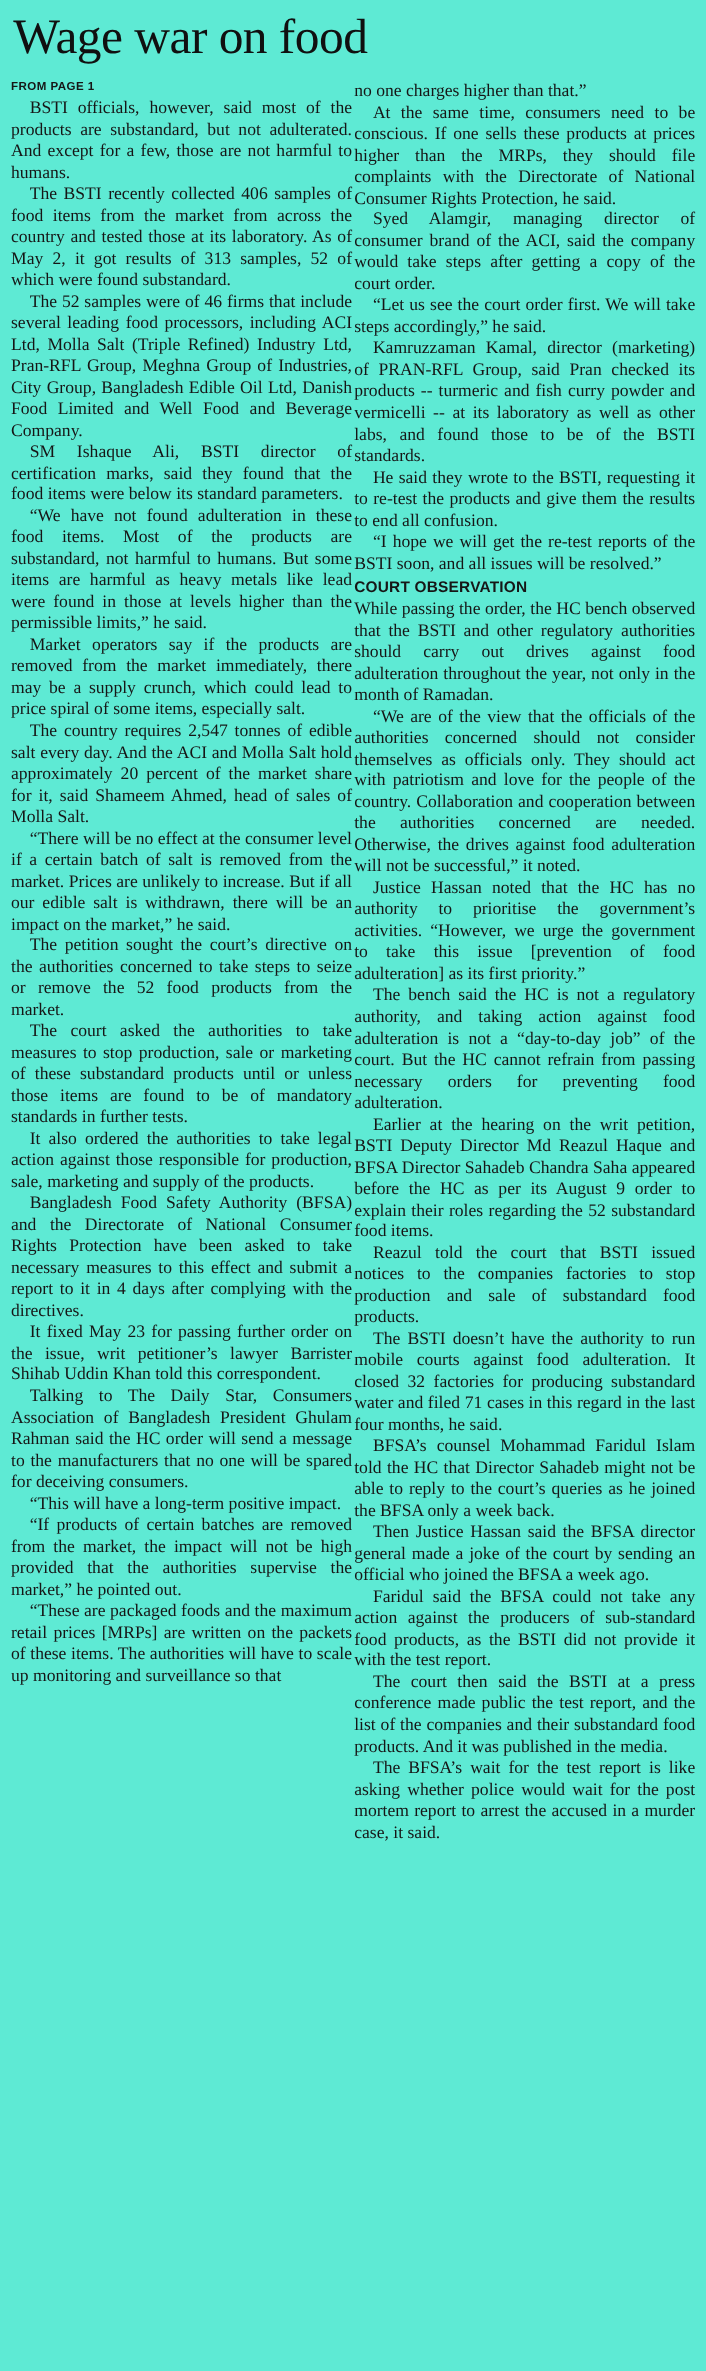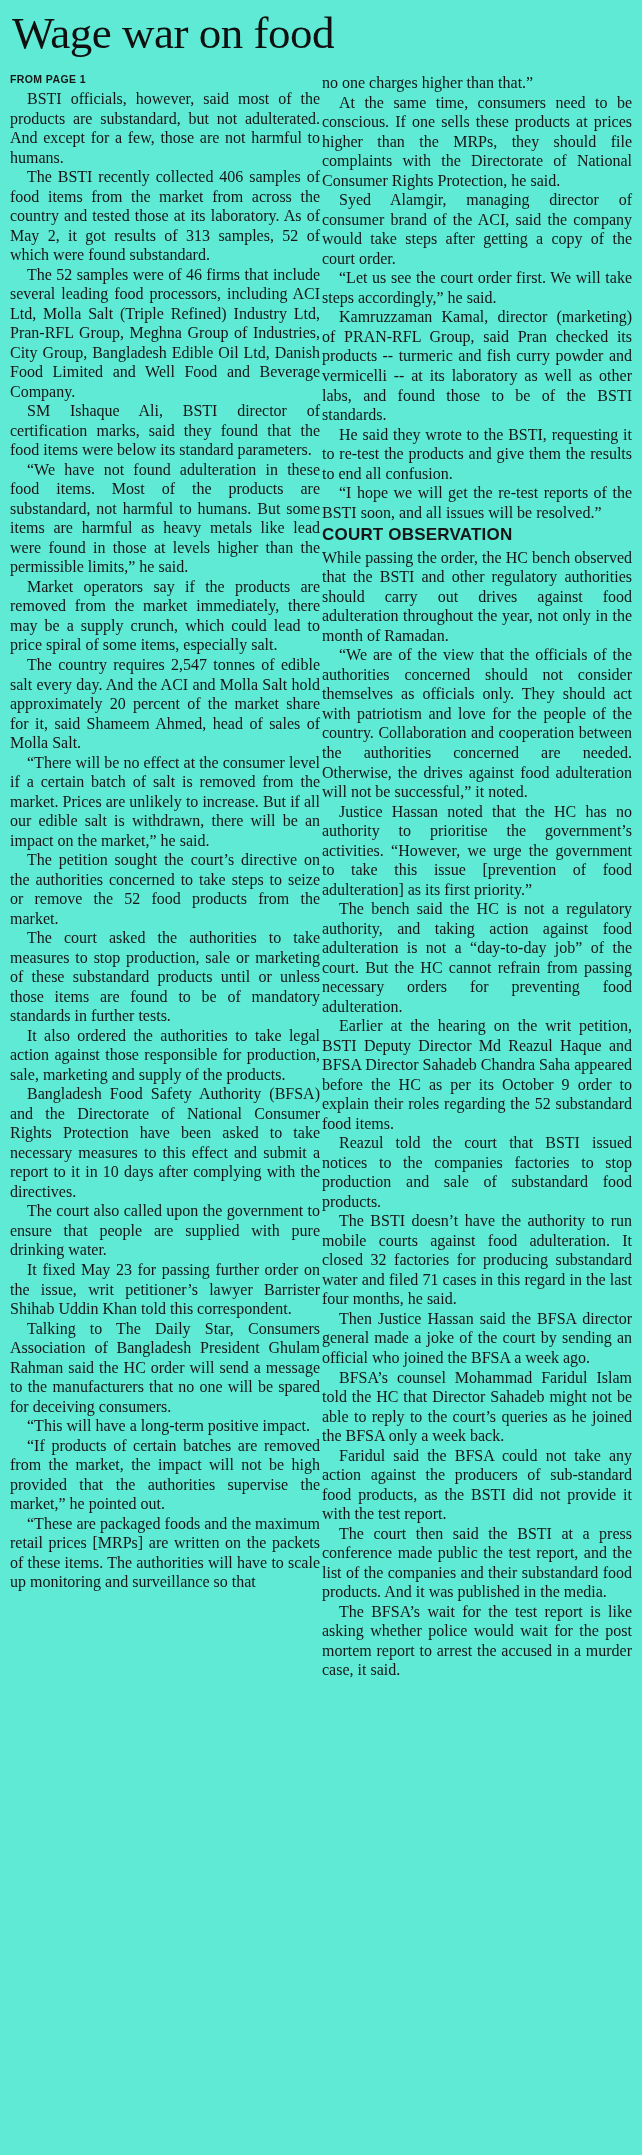--- a/index.html
+++ b/index.html
@@ -50,21 +50,21 @@
   .col p.body {
     margin: 0;
     text-indent: 17px;
   }
   .col p.body.first {
     text-indent: 0;
   }
   .col h2.subhead {
     font-family: "Liberation Sans", sans-serif;
     font-weight: 700;
-    font-size: 17px;
+    font-size: 14px;
     letter-spacing: 0.2px;
     margin: 3px 0 2px 0;
     text-align: left;
     text-indent: 0;
   }
 </style>
 </head>
 <body>
 
 <div class="page">
@@ -76,44 +76,43 @@
         <p class="body">The BSTI recently collected 406 samples of food items from the market from across the country and tested those at its laboratory. As of May 2, it got results of 313 samples, 52 of which were found substandard.</p>
         <p class="body">The 52 samples were of 46 firms that include several leading food processors, including ACI Ltd, Molla Salt (Triple Refined) Industry Ltd, Pran-RFL Group, Meghna Group of Industries, City Group, Bangladesh Edible Oil Ltd, Danish Food Limited and Well Food and Beverage Company.</p>
         <p class="body">SM Ishaque Ali, BSTI director of certification marks, said they found that the food items were below its standard parameters.</p>
         <p class="body">“We have not found adulteration in these food items. Most of the products are substandard, not harmful to humans. But some items are harmful as heavy metals like lead were found in those at levels higher than the permissible limits,” he said.</p>
         <p class="body">Market operators say if the products are removed from the market immediately, there may be a supply crunch, which could lead to price spiral of some items, especially salt.</p>
         <p class="body">The country requires 2,547 tonnes of edible salt every day. And the ACI and Molla Salt hold approximately 20 percent of the market share for it, said Shameem Ahmed, head of sales of Molla Salt.</p>
         <p class="body">“There will be no effect at the consumer level if a certain batch of salt is removed from the market. Prices are unlikely to increase. But if all our edible salt is withdrawn, there will be an impact on the market,” he said.</p>
         <p class="body">The petition sought the court’s directive on the authorities concerned to take steps to seize or remove the 52 food products from the market.</p>
         <p class="body">The court asked the authorities to take measures to stop production, sale or marketing of these substandard products until or unless those items are found to be of mandatory standards in further tests.</p>
         <p class="body">It also ordered the authorities to take legal action against those responsible for production, sale, marketing and supply of the products.</p>
-        <p class="body">Bangladesh Food Safety Authority (BFSA) and the Directorate of National Consumer Rights Protection have been asked to take necessary measures to this effect and submit a report to it in 10 days after complying with the directives.</p>
-        <p class="body">The court also called upon the government to ensure that people are supplied with pure drinking water.</p>
+        <p class="body">Bangladesh Food Safety Authority (BFSA) and the Directorate of National Consumer Rights Protection have been asked to take necessary measures to this effect and submit a report to it in 4 days after complying with the directives.</p>
         <p class="body">It fixed May 23 for passing further order on the issue, writ petitioner’s lawyer Barrister Shihab Uddin Khan told this correspondent.</p>
         <p class="body">Talking to The Daily Star, Consumers Association of Bangladesh President Ghulam Rahman said the HC order will send a message to the manufacturers that no one will be spared for deceiving consumers.</p>
         <p class="body">“This will have a long-term positive impact.</p>
         <p class="body">“If products of certain batches are removed from the market, the impact will not be high provided that the authorities supervise the market,” he pointed out.</p>
         <p class="body">“These are packaged foods and the maximum retail prices [MRPs] are written on the packets of these items. The authorities will have to scale up monitoring and surveillance so that</p>
       </div>
     <div class="col">
         <p class="body first">no one charges higher than that.”</p>
         <p class="body">At the same time, consumers need to be conscious. If one sells these products at prices higher than the MRPs, they should file complaints with the Directorate of National Consumer Rights Protection, he said.</p>
         <p class="body">Syed Alamgir, managing director of consumer brand of the ACI, said the company would take steps after getting a copy of the court order.</p>
         <p class="body">“Let us see the court order first. We will take steps accordingly,” he said.</p>
         <p class="body">Kamruzzaman Kamal, director (marketing) of PRAN-RFL Group, said Pran checked its products -- turmeric and fish curry powder and vermicelli -- at its laboratory as well as other labs, and found those to be of the BSTI standards.</p>
         <p class="body">He said they wrote to the BSTI, requesting it to re-test the products and give them the results to end all confusion.</p>
         <p class="body">“I hope we will get the re-test reports of the BSTI soon, and all issues will be resolved.”</p>
         <h2 class="subhead">COURT OBSERVATION</h2>
         <p class="body first">While passing the order, the HC bench observed that the BSTI and other regulatory authorities should carry out drives against food adulteration throughout the year, not only in the month of Ramadan.</p>
         <p class="body">“We are of the view that the officials of the authorities concerned should not consider themselves as officials only. They should act with patriotism and love for the people of the country. Collaboration and cooperation between the authorities concerned are needed. Otherwise, the drives against food adulteration will not be successful,” it noted.</p>
         <p class="body">Justice Hassan noted that the HC has no authority to prioritise the government’s activities. “However, we urge the government to take this issue [prevention of food adulteration] as its first priority.”</p>
         <p class="body">The bench said the HC is not a regulatory authority, and taking action against food adulteration is not a “day-to-day job” of the court. But the HC cannot refrain from passing necessary orders for preventing food adulteration.</p>
-        <p class="body">Earlier at the hearing on the writ petition, BSTI Deputy Director Md Reazul Haque and BFSA Director Sahadeb Chandra Saha appeared before the HC as per its October 9 order to explain their roles regarding the 52 substandard food items.</p>
+        <p class="body">Earlier at the hearing on the writ petition, BSTI Deputy Director Md Reazul Haque and BFSA Director Sahadeb Chandra Saha appeared before the HC as per its August 9 order to explain their roles regarding the 52 substandard food items.</p>
         <p class="body">Reazul told the court that BSTI issued notices to the companies factories to stop production and sale of substandard food products.</p>
         <p class="body">The BSTI doesn’t have the authority to run mobile courts against food adulteration. It closed 32 factories for producing substandard water and filed 71 cases in this regard in the last four months, he said.</p>
+        <p class="body">BFSA’s counsel Mohammad Faridul Islam told the HC that Director Sahadeb might not be able to reply to the court’s queries as he joined the BFSA only a week back.</p>
         <p class="body">Then Justice Hassan said the BFSA director general made a joke of the court by sending an official who joined the BFSA a week ago.</p>
-        <p class="body">BFSA’s counsel Mohammad Faridul Islam told the HC that Director Sahadeb might not be able to reply to the court’s queries as he joined the BFSA only a week back.</p>
         <p class="body">Faridul said the BFSA could not take any action against the producers of sub-standard food products, as the BSTI did not provide it with the test report.</p>
         <p class="body">The court then said the BSTI at a press conference made public the test report, and the list of the companies and their substandard food products. And it was published in the media.</p>
         <p class="body">The BFSA’s wait for the test report is like asking whether police would wait for the post mortem report to arrest the accused in a murder case, it said.</p>
       </div>
   </div>
 </div>
 
 </body></html>

